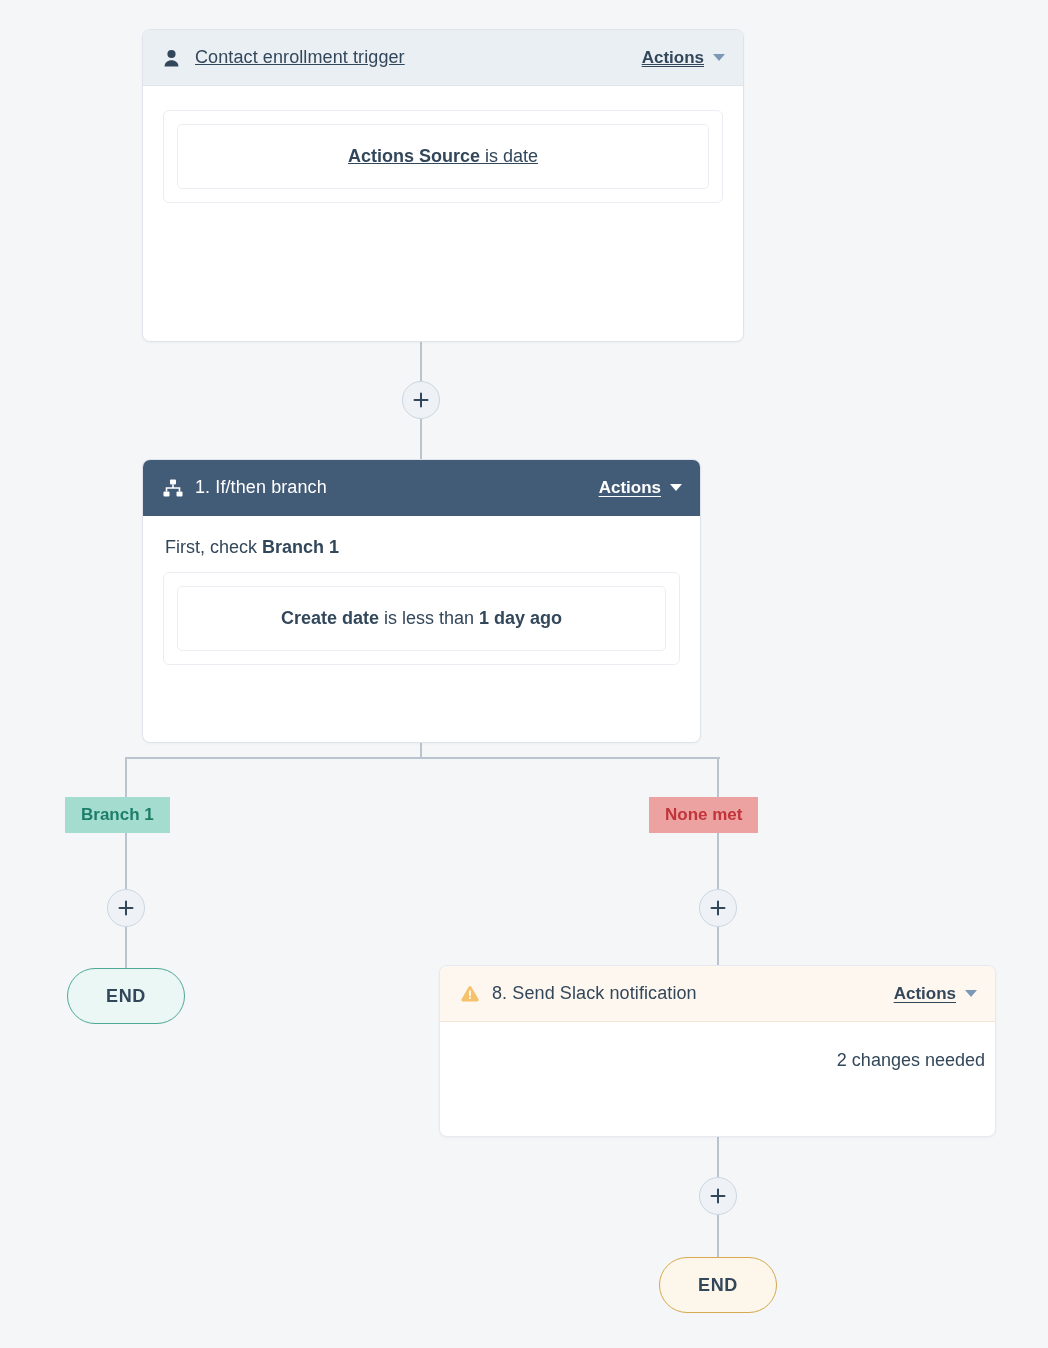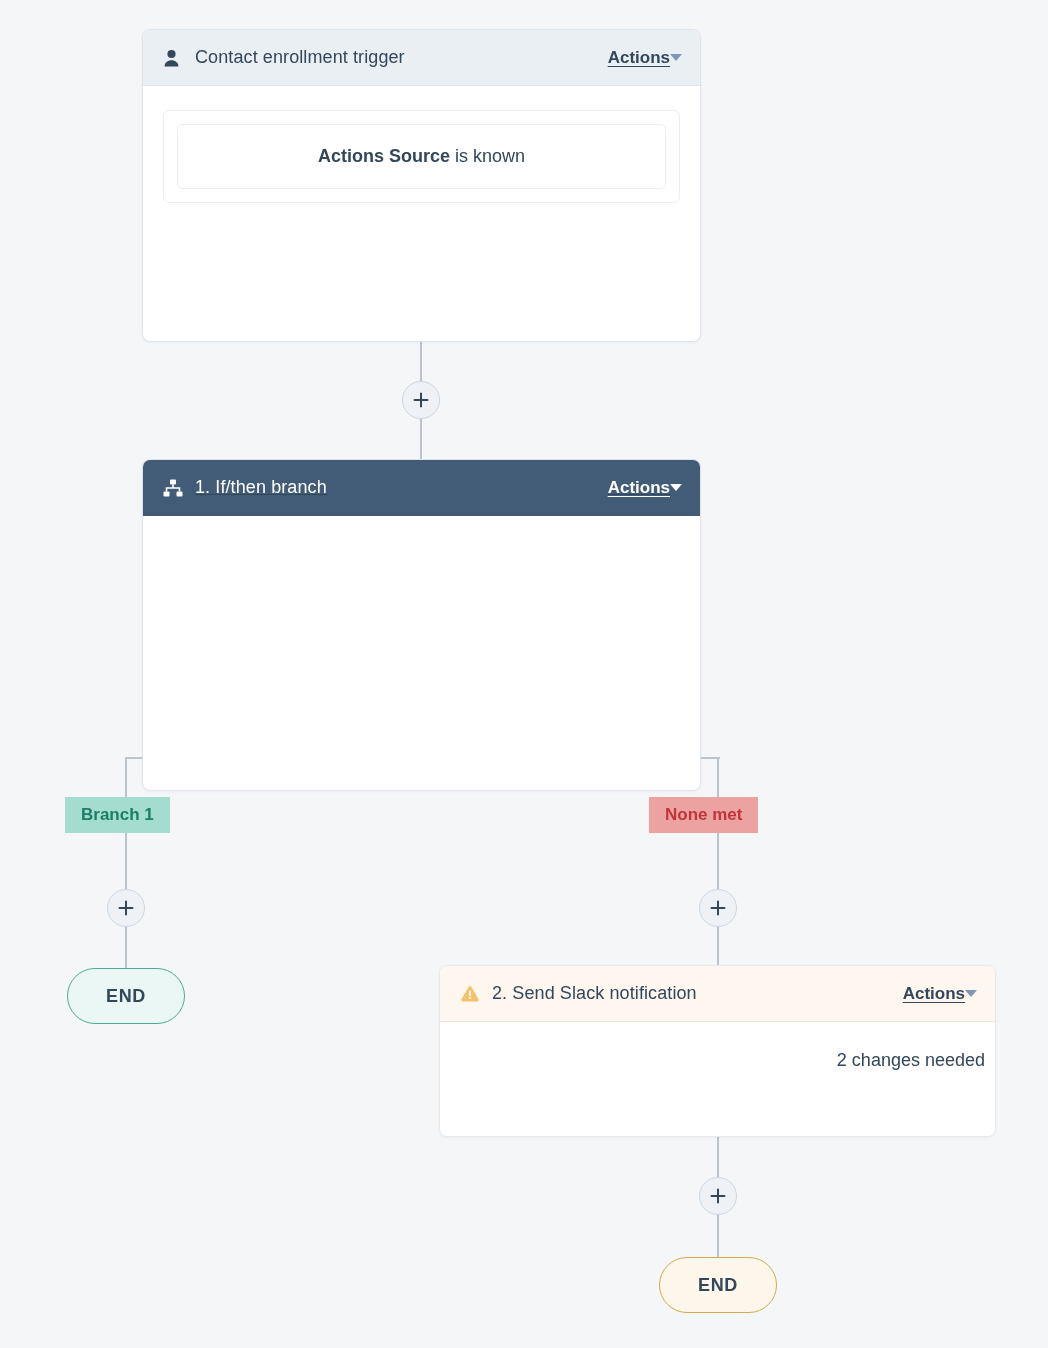--- a/index.html
+++ b/index.html
@@ -80,20 +80,21 @@
   }
   .card-header .hdr-title {
     font-size: 18px;
     letter-spacing: 0.1px;
     white-space: nowrap;
     flex: 1 1 auto;
   }
   .actions {
     display: flex;
     align-items: center;
+    gap: 9px;
     flex: 0 0 auto;
     cursor: pointer;
     margin-left: 9px;
   }
   .actions .actions-label {
     font-size: 17px;
     font-weight: bold;
     text-decoration: underline;
     text-underline-offset: 3px;
   }
@@ -227,65 +228,75 @@
   <div class="line-v" style="left:125px; top:925px; height:43px;"></div>
 
   <div class="line-v" style="left:717px; top:757px; height:133px;"></div>
 
   <div class="line-v" style="left:717px; top:925px; height:40px;"></div>
 
   <div class="line-v" style="left:717px; top:1137px; height:42px;"></div>
 
   <div class="line-v" style="left:717px; top:1213px; height:44px;"></div>
 
-  <div class="card" style="left:142px; top:29px; width:559px; height:313px;">
+  <div class="card" style="left:142px; top:29px; width:602px; height:313px;text-decoration:underline;">
     <div class="card-header hdr-trigger">
       <span class="hdr-icon">
         <svg width="17" height="18" viewBox="0 0 17 18" aria-hidden="true">
           <circle cx="8.5" cy="5" r="4.1" fill="#33475b"></circle>
           <path d="M1.6 17.5c0-3.9 3.1-6.2 6.9-6.2s6.9 2.3 6.9 6.2z" fill="#33475b"></path>
         </svg>
       </span>
       <span class="hdr-title">Contact enrollment trigger</span>
       <span class="actions">
         <span class="actions-label">Actions</span>
         <span class="caret"></span>
       </span>
     </div>
     <div class="card-body">
       <div class="cond-wrap">
         <div class="cond-box">
-          <b>Actions Source</b><span> is known</span>
+          <b>Actions Source</b><span> is date</span>
         </div>
       </div>
     </div>
   </div>
 
   <div class="plus-btn" style="left:402px; top:381px;">
     <svg width="16" height="16" viewBox="0 0 16 16" aria-hidden="true">
       <path d="M8 1.5v13M1.5 8h13" stroke="#33475b" stroke-width="2" stroke-linecap="round"></path>
     </svg>
   </div>
 
-  <div class="card" style="left:142px; top:459px; width:559px; height:332px;text-decoration:underline;">
+  <div class="card" style="left:142px; top:459px; width:559px; height:284px;">
     <div class="card-header hdr-branch">
       <span class="hdr-icon">
         <svg width="20" height="18" viewBox="0 0 20 18" aria-hidden="true">
           <rect x="7" y="0.5" width="6" height="5" rx="1" fill="#ffffff"></rect>
           <rect x="0.5" y="12.5" width="6" height="5" rx="1" fill="#ffffff"></rect>
           <rect x="13.5" y="12.5" width="6" height="5" rx="1" fill="#ffffff"></rect>
           <path d="M10 5.5v3.5M3.5 12.5V9h13v3.5" stroke="#ffffff" stroke-width="1.6" fill="none"></path>
         </svg>
       </span>
       <span class="hdr-title">1. If/then branch</span>
       <span class="actions">
         <span class="actions-label">Actions</span>
         <span class="caret"></span>
       </span>
     </div>
+    <div class="card-body" style="padding:21px 20px 24px;">
+      <div class="branch-check-text">
+        <span>First, check </span><b>Branch 1</b>
+      </div>
+      <div class="cond-wrap">
+        <div class="cond-box">
+          <b>Create date</b><span> is less than </span><b>1 day ago</b>
+        </div>
+      </div>
+    </div>
   </div>
 
   <div class="branch-label met" style="left:65px; top:797px;">Branch 1</div>
   <div class="branch-label none" style="left:649px; top:797px;">None met</div>
 
   <div class="plus-btn" style="left:107px; top:889px;">
     <svg width="16" height="16" viewBox="0 0 16 16" aria-hidden="true">
       <path d="M8 1.5v13M1.5 8h13" stroke="#33475b" stroke-width="2" stroke-linecap="round"></path>
     </svg>
   </div>
@@ -299,21 +310,21 @@
 
   <div class="card" style="left:439px; top:965px; width:557px; height:172px; border-color:#e6e9ef;">
     <div class="card-header hdr-slack">
       <span class="hdr-icon">
         <svg width="20" height="18" viewBox="0 0 20 18" aria-hidden="true">
           <path d="M8.7 1.7a1.5 1.5 0 0 1 2.6 0l7.2 12.6a1.5 1.5 0 0 1-1.3 2.2H2.8a1.5 1.5 0 0 1-1.3-2.2z" fill="#f5c26b"></path>
           <path d="M10 6.1v4.4" stroke="#ffffff" stroke-width="1.7" stroke-linecap="round"></path>
           <circle cx="10" cy="13.1" r="1" fill="#ffffff"></circle>
         </svg>
       </span>
-      <span class="hdr-title">2. Send Slack notification</span>
+      <span class="hdr-title">8. Send Slack notification</span>
       <span class="actions">
         <span class="actions-label">Actions</span>
         <span class="caret"></span>
       </span>
     </div>
     <div class="slack-body-text">2 changes needed</div>
   </div>
 
   <div class="plus-btn" style="left:699px; top:1177px;">
     <svg width="16" height="16" viewBox="0 0 16 16" aria-hidden="true">

